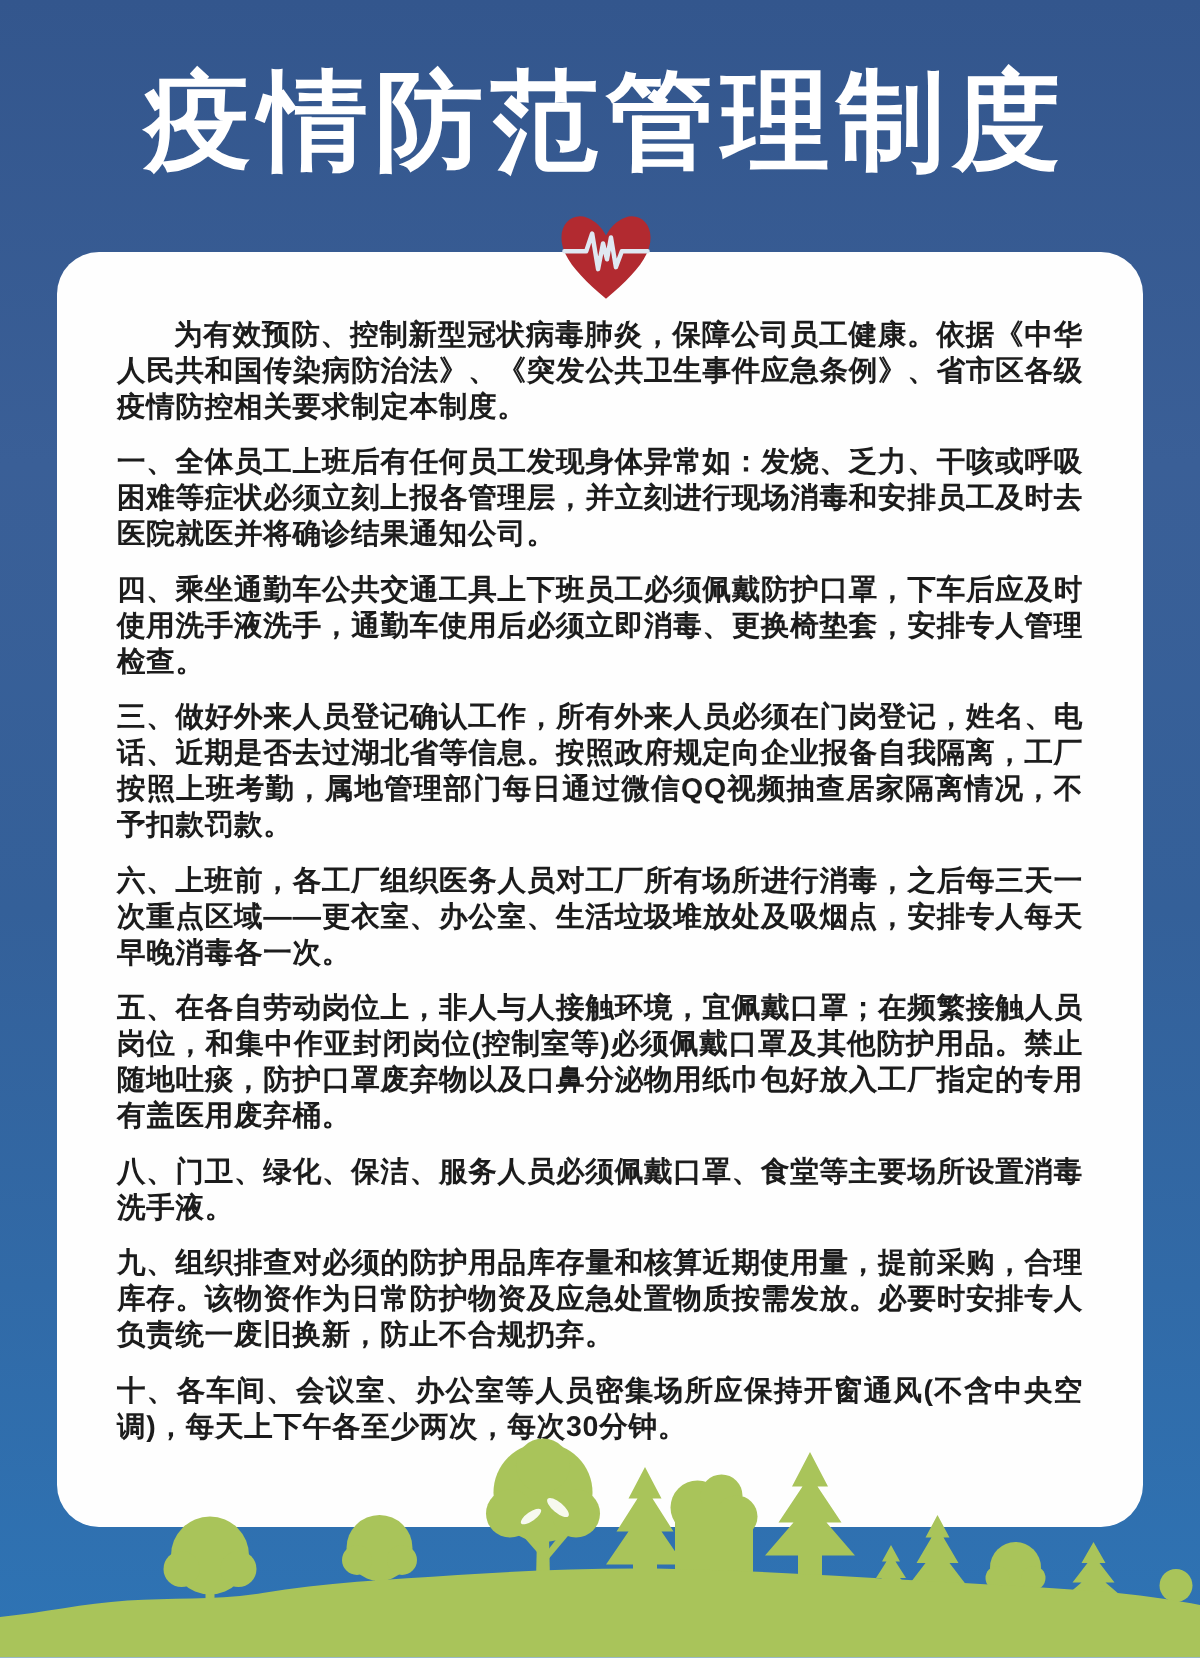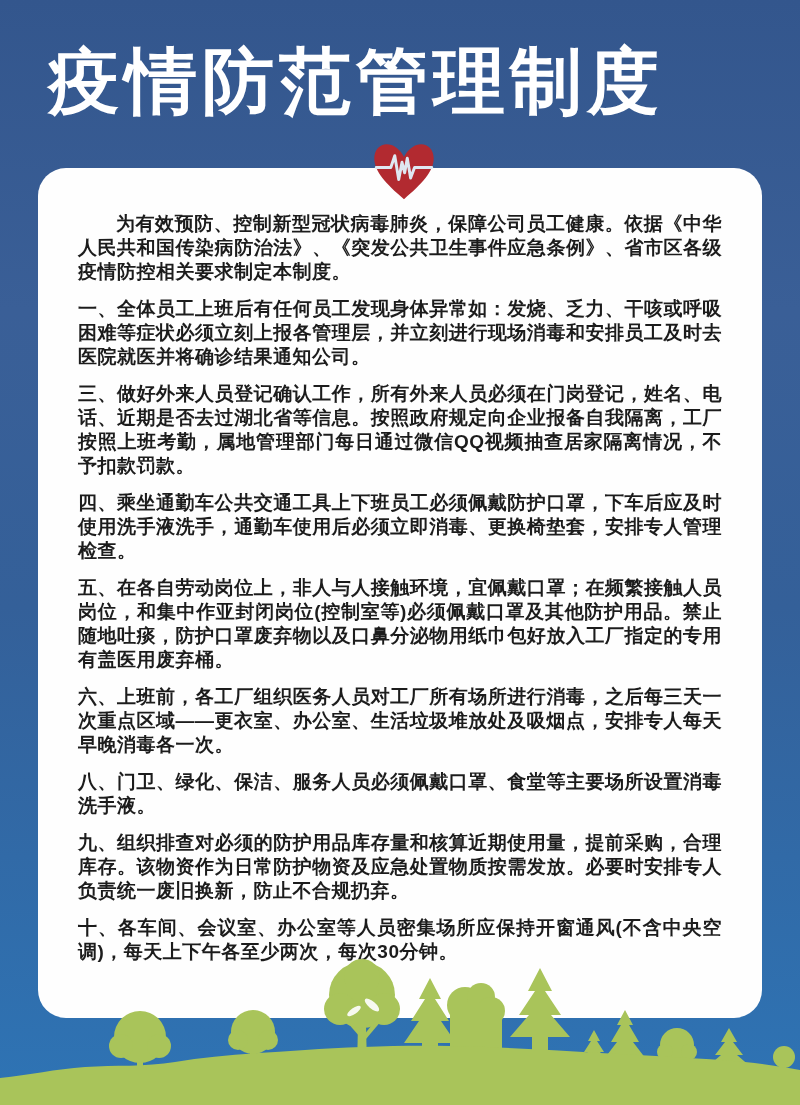--- a/index.html
+++ b/index.html
@@ -6,21 +6,21 @@
   body{
     width:800px;height:1105px;overflow:hidden;
     font-family:"Liberation Sans","DejaVu Sans",sans-serif;
   }
   .poster{
     position:relative;width:800px;height:1105px;overflow:hidden;
     background:linear-gradient(180deg,var(--bg-top) 0%,var(--bg-mid) 28%,#346099 55%,var(--bg-bottom) 100%);
   }
   .title{
     position:absolute;top:42px;left:0;width:712px;margin:0;
-    text-align:center;color:var(--title-color);
+    text-align:right;color:var(--title-color);
     font-size:72px;font-weight:800;letter-spacing:5px;line-height:1.1;
     z-index:2;
   }
   .card{
     position:absolute;left:38px;top:168px;width:724px;height:850px;
     background:var(--card-bg);border-radius:28px;z-index:1;
     box-sizing:border-box;padding:44px 40px 0 40px;
   }
   .card p{
     margin:0 0 13px 0;color:var(--text-color);
@@ -38,24 +38,24 @@
 </head>
 <body>
 
 <div class="poster">
 
   <h1 class="title">疫情防范管理制度</h1>
 
   <div class="card">
     <p class="intro">为有效预防、控制新型冠状病毒肺炎，保障公司员工健康。依据《中华人民共和国传染病防治法》、《突发公共卫生事件应急条例》、省市区各级疫情防控相关要求制定本制度。</p>
     <p class="rule">一、全体员工上班后有任何员工发现身体异常如：发烧、乏力、干咳或呼吸困难等症状必须立刻上报各管理层，并立刻进行现场消毒和安排员工及时去医院就医并将确诊结果通知公司。</p>
+    <p class="rule">四、乘坐通勤车公共交通工具上下班员工必须佩戴防护口罩，下车后应及时使用洗手液洗手，通勤车使用后必须立即消毒、更换椅垫套，安排专人管理检查。</p>
     <p class="rule">三、做好外来人员登记确认工作，所有外来人员必须在门岗登记，姓名、电话、近期是否去过湖北省等信息。按照政府规定向企业报备自我隔离，工厂按照上班考勤，属地管理部门每日通过微信QQ视频抽查居家隔离情况，不予扣款罚款。</p>
-    <p class="rule">四、乘坐通勤车公共交通工具上下班员工必须佩戴防护口罩，下车后应及时使用洗手液洗手，通勤车使用后必须立即消毒、更换椅垫套，安排专人管理检查。</p>
+    <p class="rule">六、上班前，各工厂组织医务人员对工厂所有场所进行消毒，之后每三天一次重点区域——更衣室、办公室、生活垃圾堆放处及吸烟点，安排专人每天早晚消毒各一次。</p>
     <p class="rule">五、在各自劳动岗位上，非人与人接触环境，宜佩戴口罩；在频繁接触人员岗位，和集中作亚封闭岗位(控制室等)必须佩戴口罩及其他防护用品。禁止随地吐痰，防护口罩废弃物以及口鼻分泌物用纸巾包好放入工厂指定的专用有盖医用废弃桶。</p>
-    <p class="rule">六、上班前，各工厂组织医务人员对工厂所有场所进行消毒，之后每三天一次重点区域——更衣室、办公室、生活垃圾堆放处及吸烟点，安排专人每天早晚消毒各一次。</p>
     <p class="rule">八、门卫、绿化、保洁、服务人员必须佩戴口罩、食堂等主要场所设置消毒洗手液。</p>
     <p class="rule">九、组织排查对必须的防护用品库存量和核算近期使用量，提前采购，合理库存。该物资作为日常防护物资及应急处置物质按需发放。必要时安排专人负责统一废旧换新，防止不合规扔弃。</p>
     <p class="rule">十、各车间、会议室、办公室等人员密集场所应保持开窗通风(不含中央空调)，每天上下午各至少两次，每次30分钟。</p>
   </div>
 
   <svg class="heart" viewBox="0 0 100 92" aria-hidden="true">
     <path class="hfill" d="M50,88 C23,65 5,46 5,26 C5,10 18,1 31,6 C39,9 46,16 50,24 C54,16 61,9 69,6 C82,1 95,10 95,26 C95,46 77,65 50,88 Z"></path>
     <polyline class="hline" points="8,40 30,40 36,22 42,58 47,32 51,48 55,26 60,56 66,40 92,40"></polyline>
   </svg>
 

